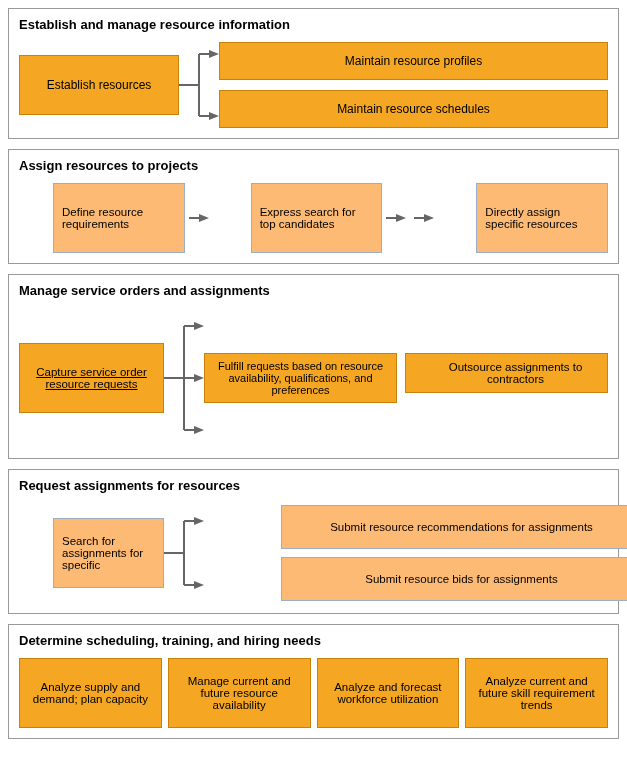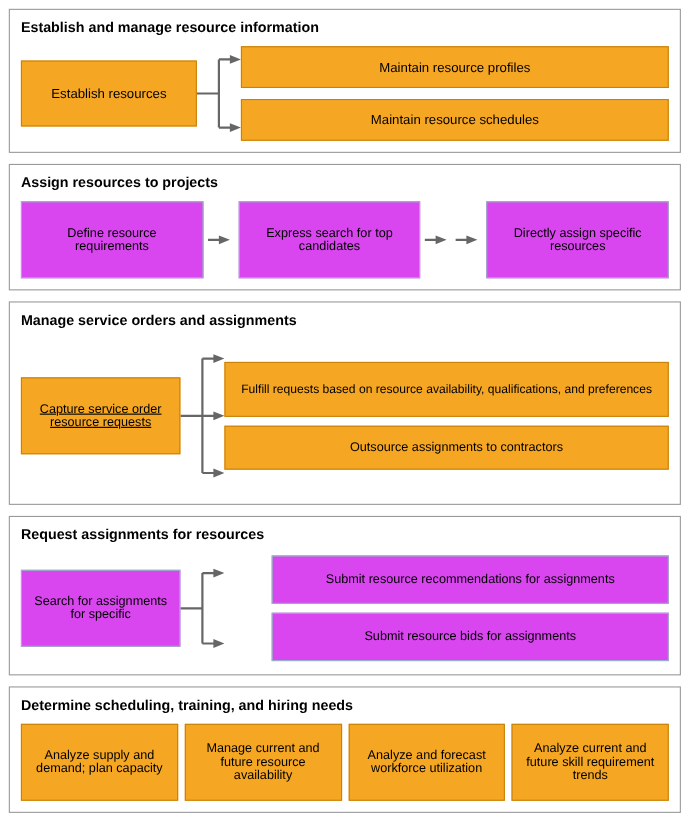--- a/index.html
+++ b/index.html
@@ -25,28 +25,28 @@
       background: #F5A623;
       border: 1.5px solid #c8820a;
       color: #000;
       text-align: center;
       padding: 6px 8px;
       display: flex;
       align-items: center;
       justify-content: center;
     }
     .blue-box {
-      background: #d946ef;
+      background: #fdba74;
       border: 1.5px solid #9aafc7;
       color: #000;
-      text-align: center;
       padding: 6px 8px;
       display: flex;
       align-items: center;
       justify-content: center;
+      margin-left: 34px;
     }
     
     .s1-layout {
       display: flex;
       align-items: center;
       gap: 0;
     }
     .s1-left {
       width: 160px;
       flex-shrink: 0;
@@ -88,21 +88,20 @@
       width: 145px;
       flex-shrink: 0;
     }
     .s3-left .orange-box {
       height: 60px;
       font-size: 11.5px;
     }
     .s3-right {
       flex: 1;
       display: flex;
-      flex-direction: column;
       gap: 8px;
     }
     .s3-right .orange-box {
       width: 100%;
       height: 42px;
       font-size: 11.5px;
     }
     
     .s4-layout {
       display: flex;

